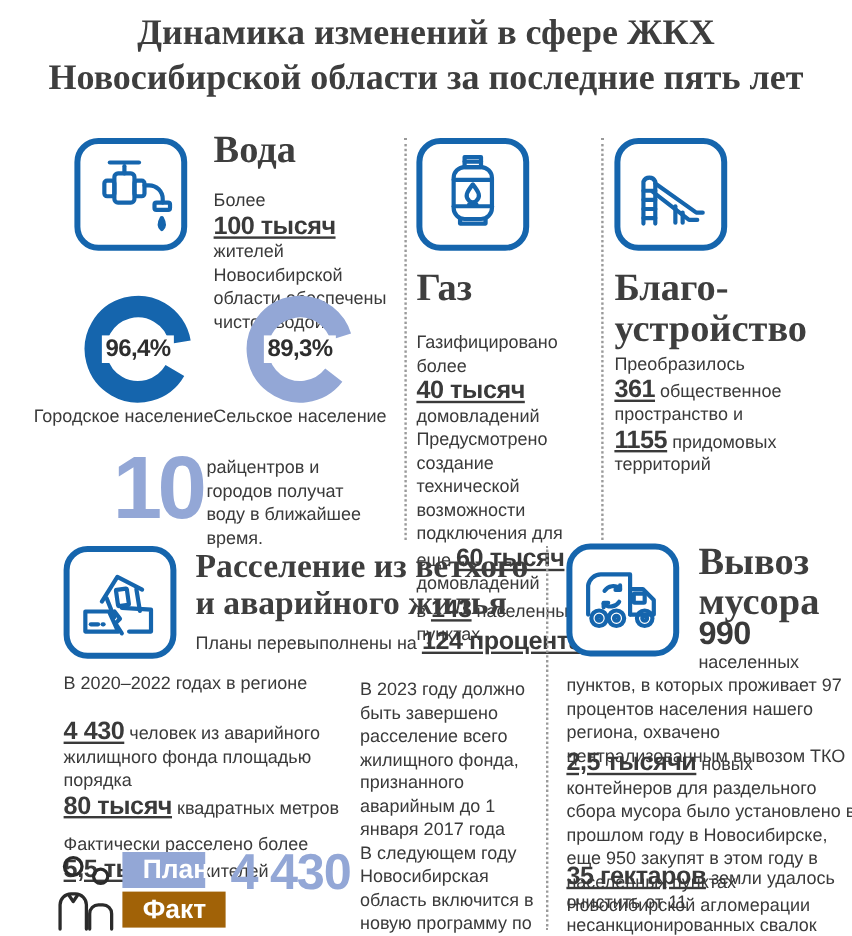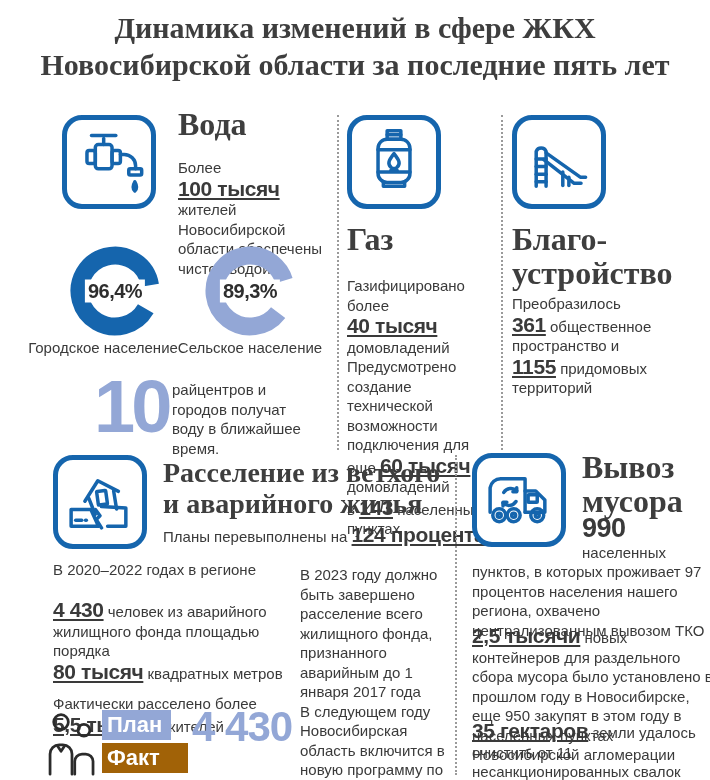--- a/index.html
+++ b/index.html
@@ -19,21 +19,21 @@
   .body{position:absolute;font-size:15px;line-height:1.3;}
   .big{font-weight:700;font-size:21px;letter-spacing:-0.4px;line-height:1.05;white-space:nowrap;text-decoration:underline;}
   .vdash{position:absolute;width:0;border-left:2px dotted #9a9a9a;}
   .donut-wrap{position:absolute;width:90px;height:90px;}
   .donut-pct{position:absolute;top:50%;left:50%;transform:translate(-50%,-50%);
              background:#fff;padding:0 3px;font-weight:700;font-size:20px;color:#2e2e2e;
              letter-spacing:-0.5px;white-space:nowrap;}
   .donut-label{position:absolute;width:150px;text-align:center;font-size:15px;line-height:1.25;}
   .big-ten{position:absolute;font-size:74px;font-weight:700;color:var(--lightblue);
            letter-spacing:-4px;line-height:0.85;}
-  .bar{position:absolute;height:30px;display:flex;align-items:center;padding-left:5px;
+  .bar{position:absolute;height:30px;display:flex;align-items:center;padding-left:17px;
        color:#fff;font-weight:700;font-size:22px;box-sizing:border-box;}
   .bar-val{position:absolute;font-size:42px;font-weight:700;letter-spacing:-1px;line-height:1;}
   .val-plan{color:var(--lightblue);}
   .val-fact{color:var(--blue);}
   svg.stroke-icon{stroke:var(--blue);fill:none;stroke-width:4.6;stroke-linecap:round;stroke-linejoin:round;}
   svg.people{stroke:#2b2b2b;fill:none;stroke-width:3;stroke-linecap:round;stroke-linejoin:round;}
 </style>
 </head>
 <body>
 

